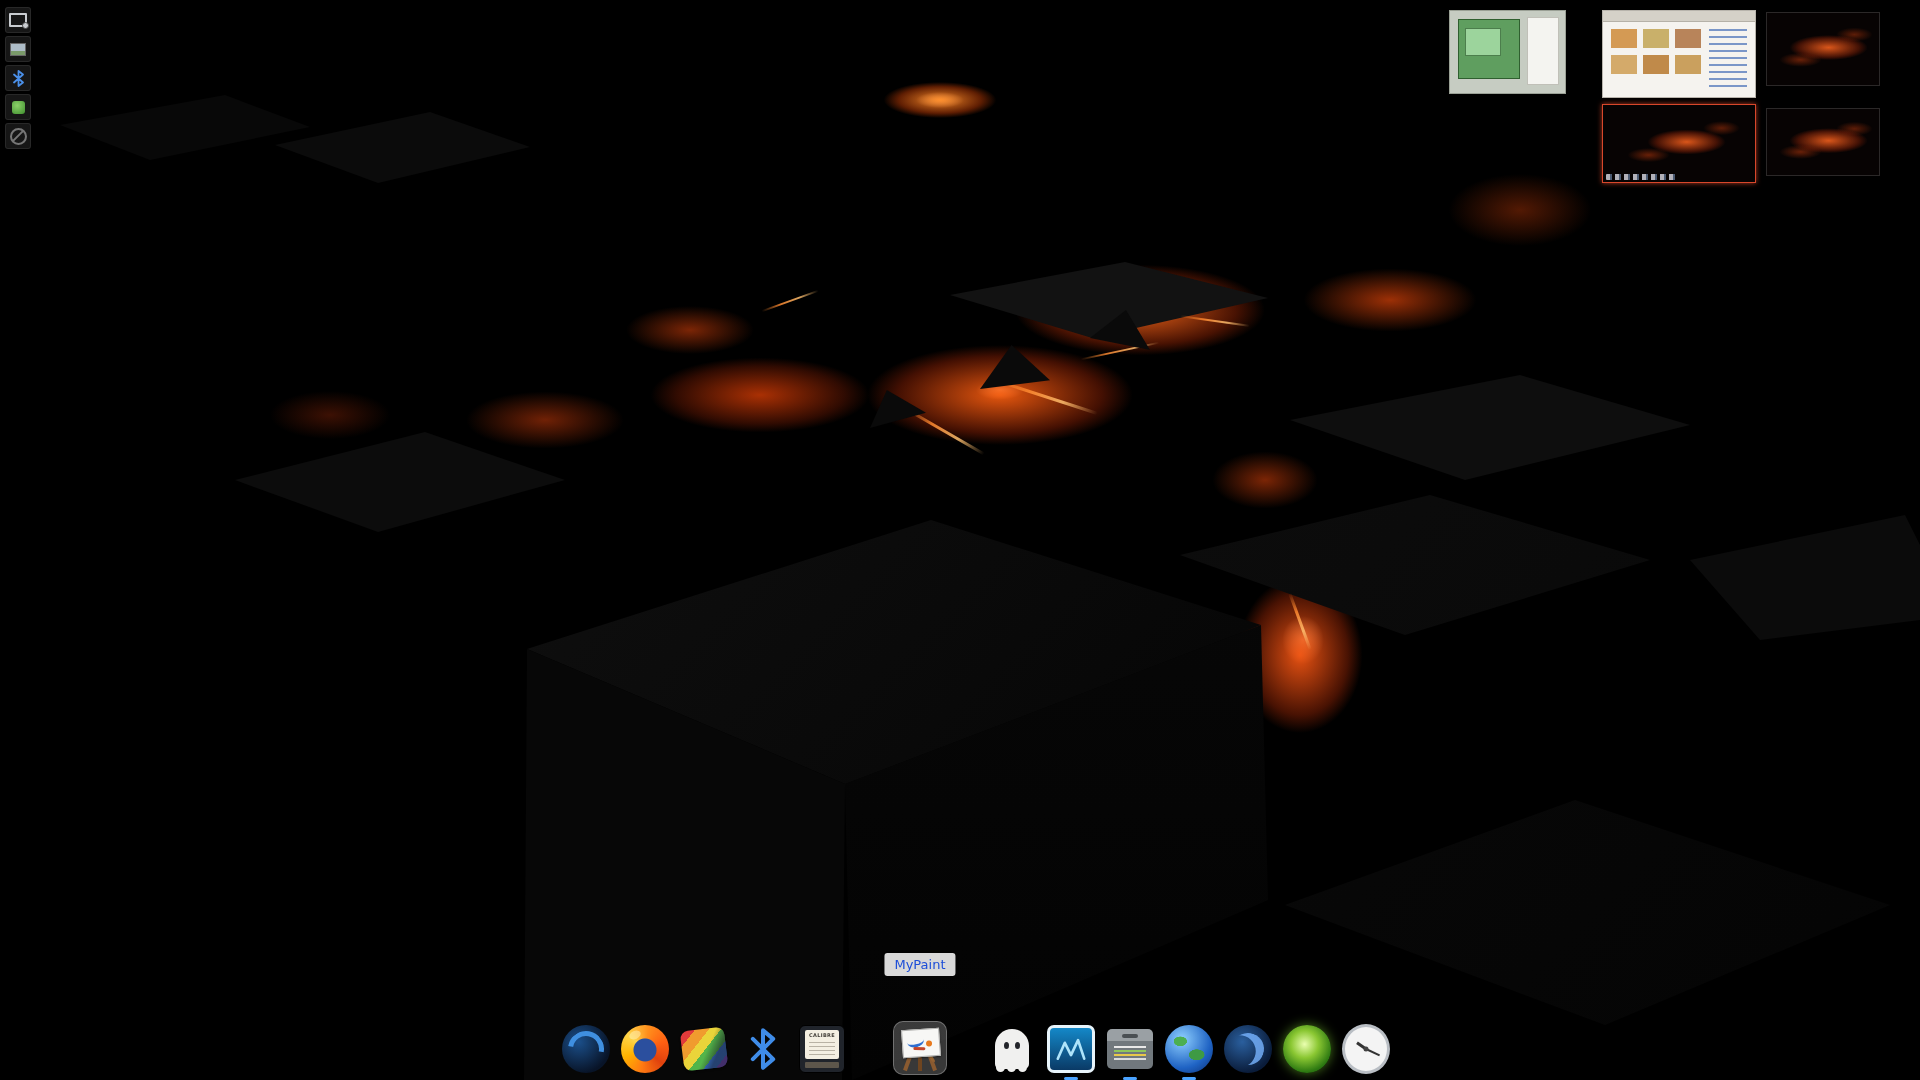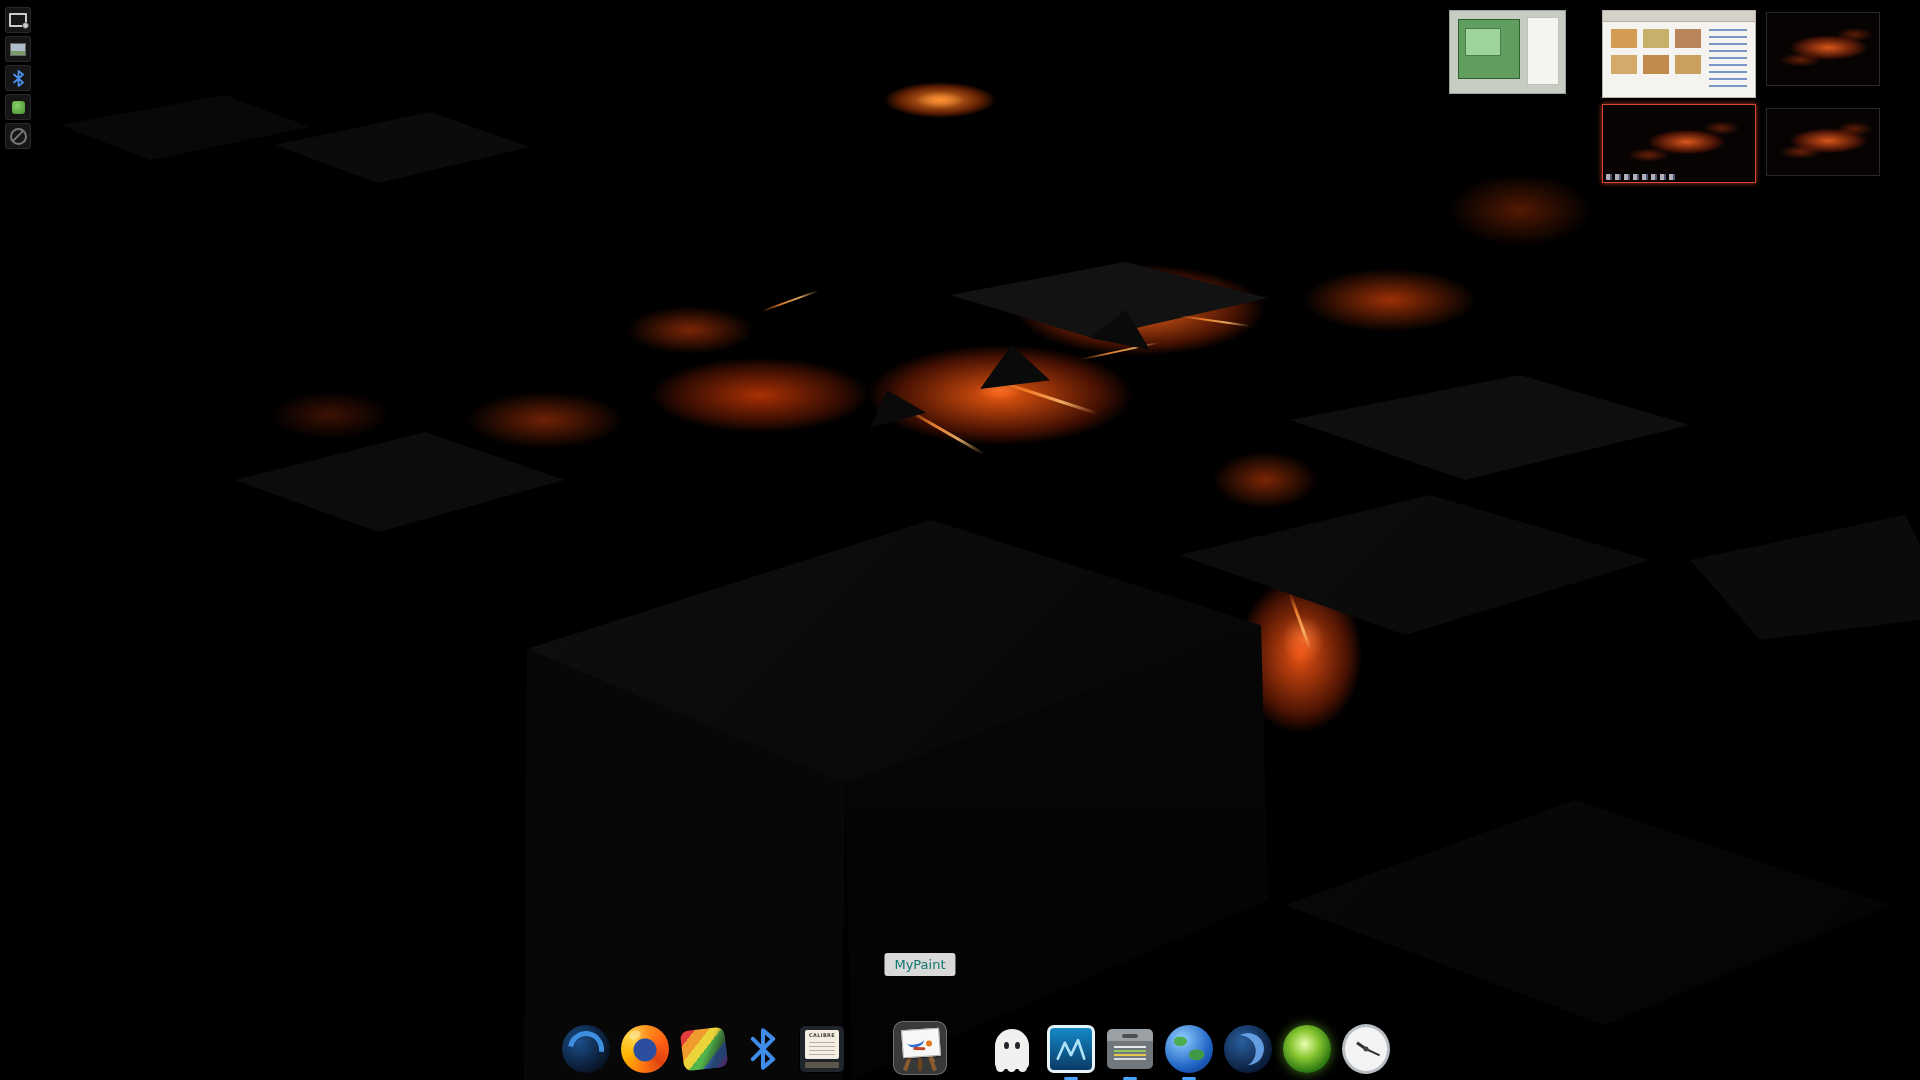--- a/index.html
+++ b/index.html
@@ -86,21 +86,21 @@
   
   #dock{position:absolute;left:976px;bottom:5px;transform:translateX(-50%);z-index:20;
         display:flex;align-items:flex-end;gap:7px;}
   .dock-item{width:52px;height:52px;display:flex;align-items:center;justify-content:center;
              position:relative;cursor:pointer;}
   .dock-item.highlight{margin:0 32px 0 38px;background:rgba(255,255,255,.22);
              border:1px solid rgba(255,255,255,.28);border-radius:10px;}
   .dock-item.running::after{content:'';position:absolute;left:50%;bottom:-5px;transform:translateX(-50%);
              width:14px;height:3px;border-radius:2px;background:#4aa3ff;}
   .tooltip{position:absolute;bottom:calc(100% + 46px);left:50%;transform:translateX(-50%);
-           background:#d9d9d9;color:#0f766e;font-size:13px;padding:4px 10px;border-radius:3px;
+           background:#d9d9d9;color:#1d4ed8;font-size:13px;padding:4px 10px;border-radius:3px;
            white-space:nowrap;box-shadow:0 1px 3px rgba(0,0,0,.5);}
   .icon{width:48px;height:48px;position:relative;}
 
   .icon-swirl{border-radius:50%;background:radial-gradient(circle at 35% 35%,#1b4f8a,#081428 72%);}
   .icon-swirl::after{content:'';position:absolute;inset:6px;border:5px solid transparent;
       border-top-color:#3f8fe0;border-right-color:#3f8fe0;border-radius:50%;transform:rotate(-35deg);}
 
   .icon-firefox{border-radius:50%;overflow:hidden;background:
       radial-gradient(circle at 50% 52%, #2b4f9e 0 11px, transparent 12px),
       conic-gradient(from -50deg,#ffd54a,#ff8e1c,#ff5f12,#e0420e,#ff7a12,#ffb300,#ffd54a);}

